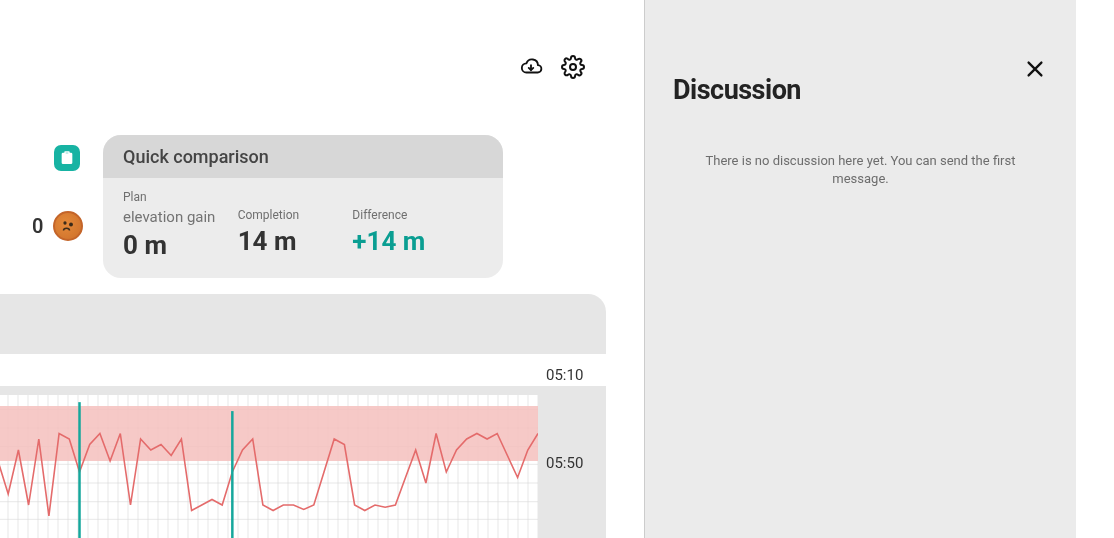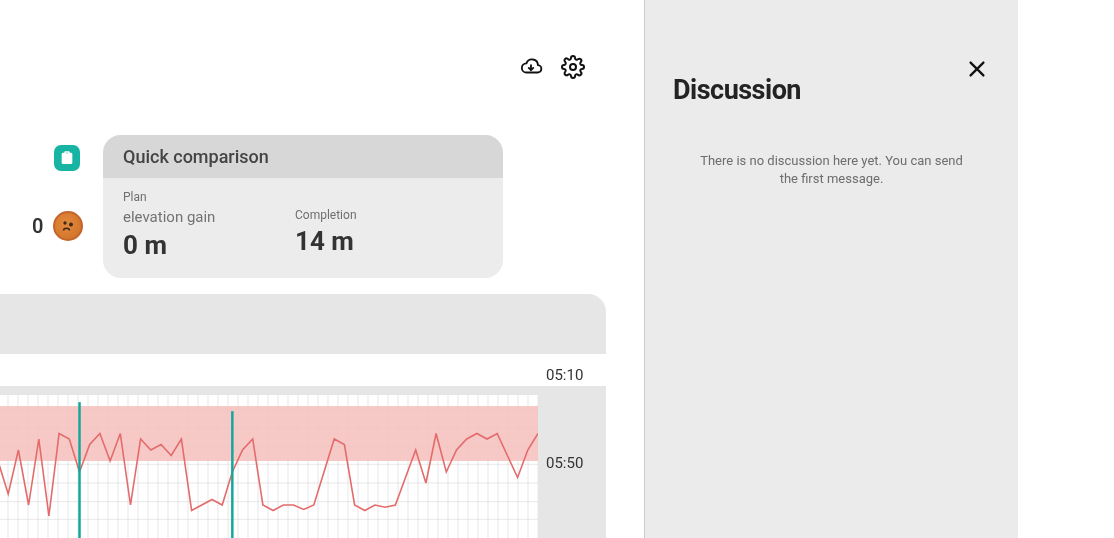--- a/index.html
+++ b/index.html
@@ -1,20 +1,20 @@
 <!DOCTYPE html>
 <html><head>
   <meta charset="utf-8">
   <style>
     * { box-sizing: border-box; margin: 0; padding: 0; }
     html, body { width: 1114px; height: 538px; overflow: hidden; font-family: -apple-system, "Segoe UI", Roboto, Helvetica, Arial, sans-serif; }
     body { display: flex; background: #fff; }
 
     .left-pane { width: 644px; height: 538px; position: relative; background: #fff; }
-    .right-pane { width: 374px; height: 538px; position: relative; background: #ebebeb; border-left: 1px solid #ccc; }
+    .right-pane { width: 432px; height: 538px; position: relative; background: #ebebeb; border-left: 1px solid #ccc; }
 
     
     .top-actions { position: absolute; top: 54px; right: 58px; display: flex; gap: 16px; align-items: center; }
     .top-actions .icn { width: 26px; height: 26px; display: flex; align-items: center; justify-content: center; color: #111; cursor: pointer; }
 
     
     .clip-badge { position: absolute; left: 54px; top: 145px; width: 26px; height: 26px; background: #17b3a3; border-radius: 7px; display: flex; align-items: center; justify-content: center; }
     .zero-label { position: absolute; left: 32px; top: 214px; font-size: 20px; font-weight: 600; color: #333; }
     .coin-badge { position: absolute; left: 53px; top: 211px; width: 30px; height: 30px; border-radius: 50%; background: radial-gradient(circle at 40% 40%, #e48a3a 0%, #cd6f2a 100%); border: 2px solid #c4652a; display:flex; align-items:center; justify-content:center; position:absolute; }
     .coin-badge svg { width:18px; height:18px; }
@@ -84,20 +84,24 @@
     <div class="card-header">Quick comparison</div>
     <div class="card-body">
       <div class="col">
         <div class="label">Plan</div>
         <div class="sub">elevation gain</div>
         <div class="val">0 m</div>
       </div>
       <div class="col col2">
         <div class="label">Completion</div>
         <div class="val">14 m</div>
+      </div>
+      <div class="col col2">
+        <div class="label">Difference</div>
+        <div class="val diff">+14 m</div>
       </div>
     </div>
   </div>
 
   <div class="chart-outer">
     <div class="chart-gap"></div>
     <svg class="chart-grid" id="chart-svg" viewBox="0 0 540 143" preserveAspectRatio="none">
         <line x1="0" y1="0" x2="0" y2="143" stroke="#d7d7d7" stroke-width="0.6"></line>
         <line x1="10" y1="0" x2="10" y2="143" stroke="#d7d7d7" stroke-width="0.6"></line>
         <line x1="20" y1="0" x2="20" y2="143" stroke="#d7d7d7" stroke-width="0.6"></line>

